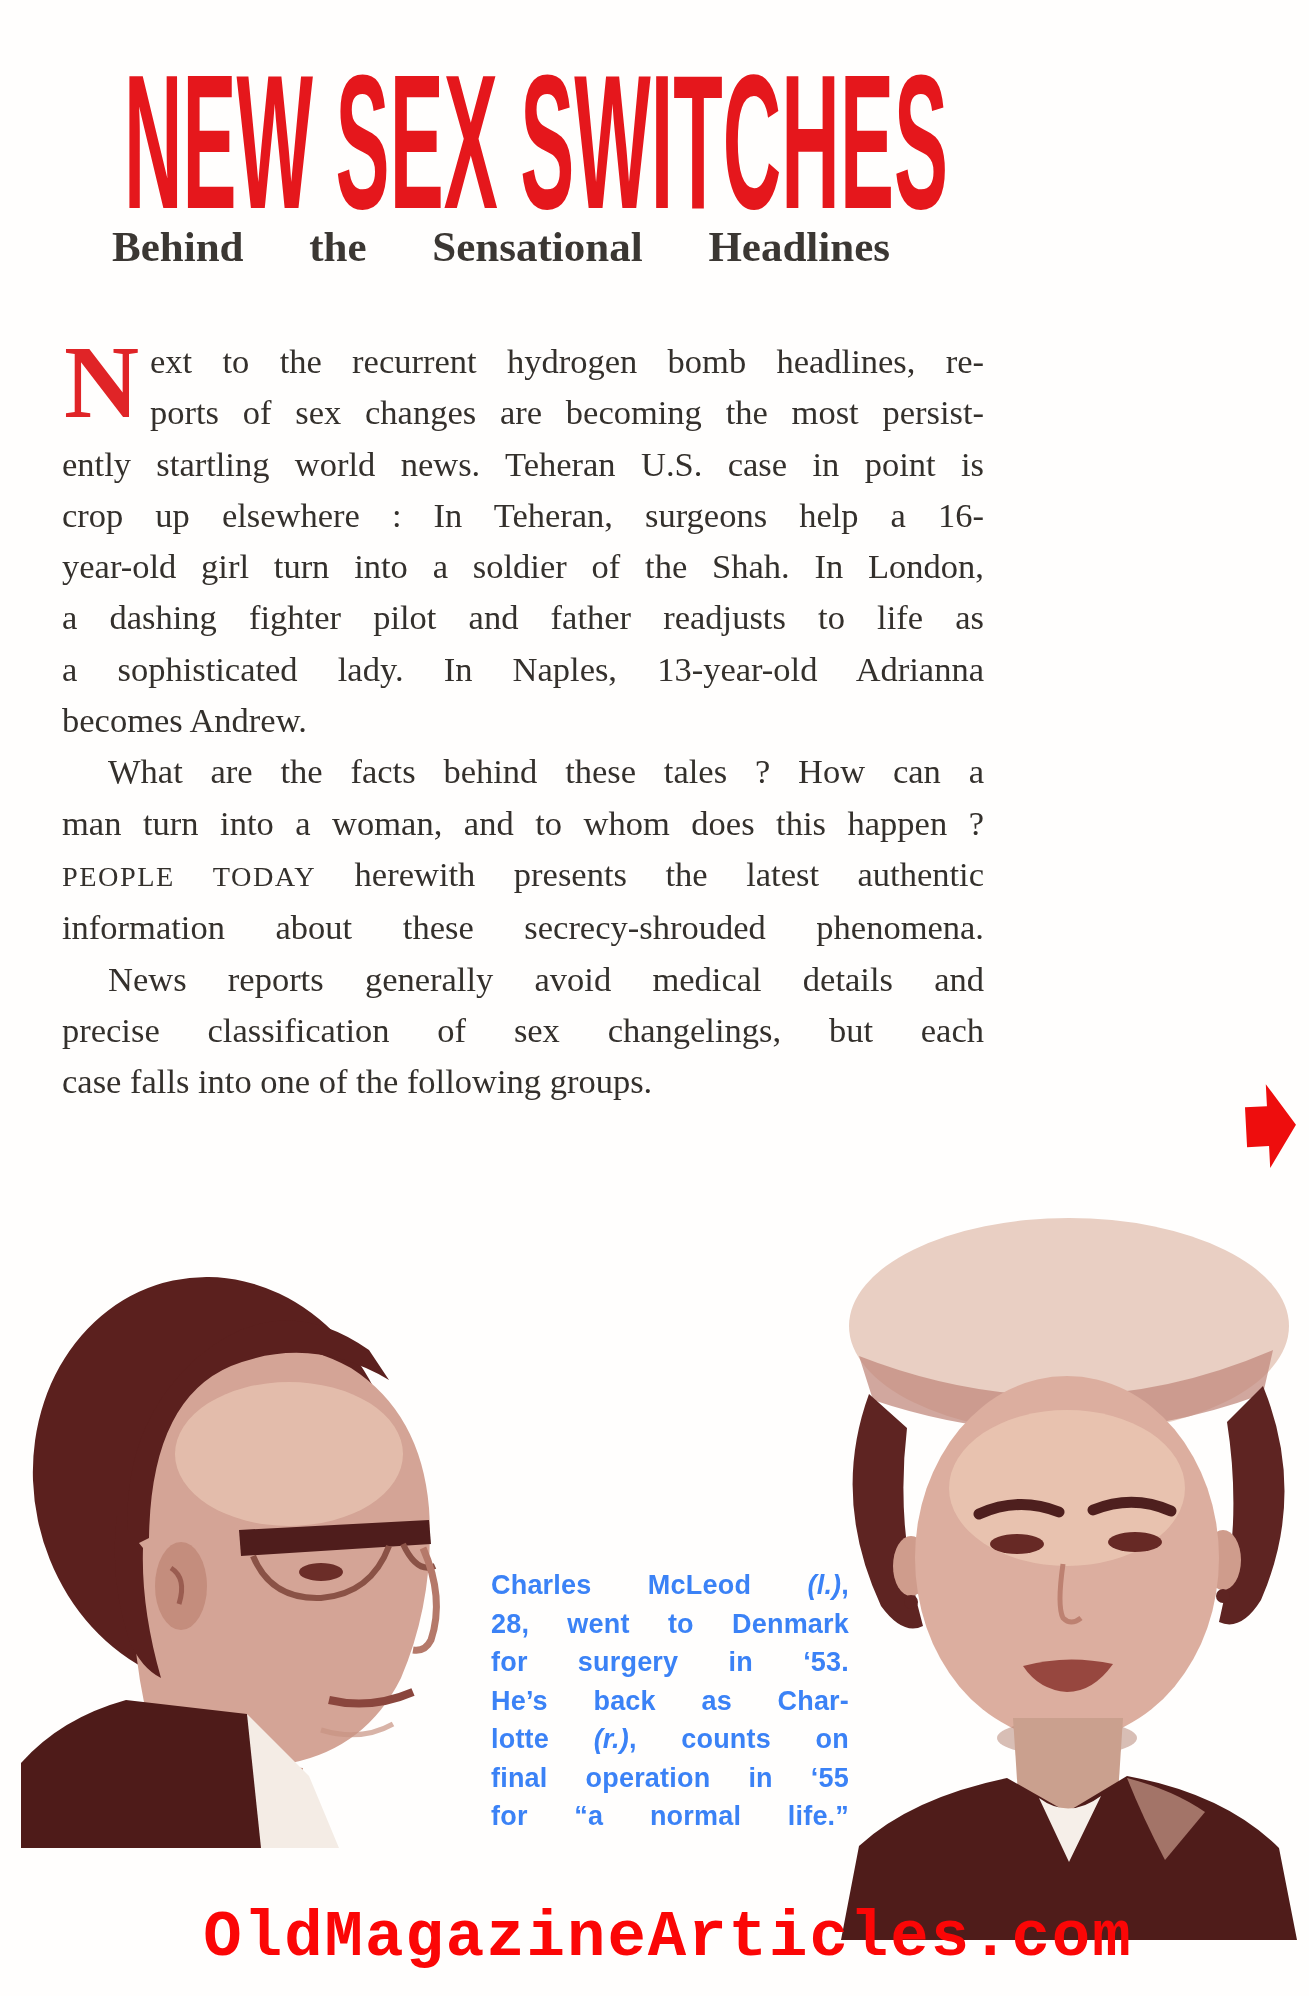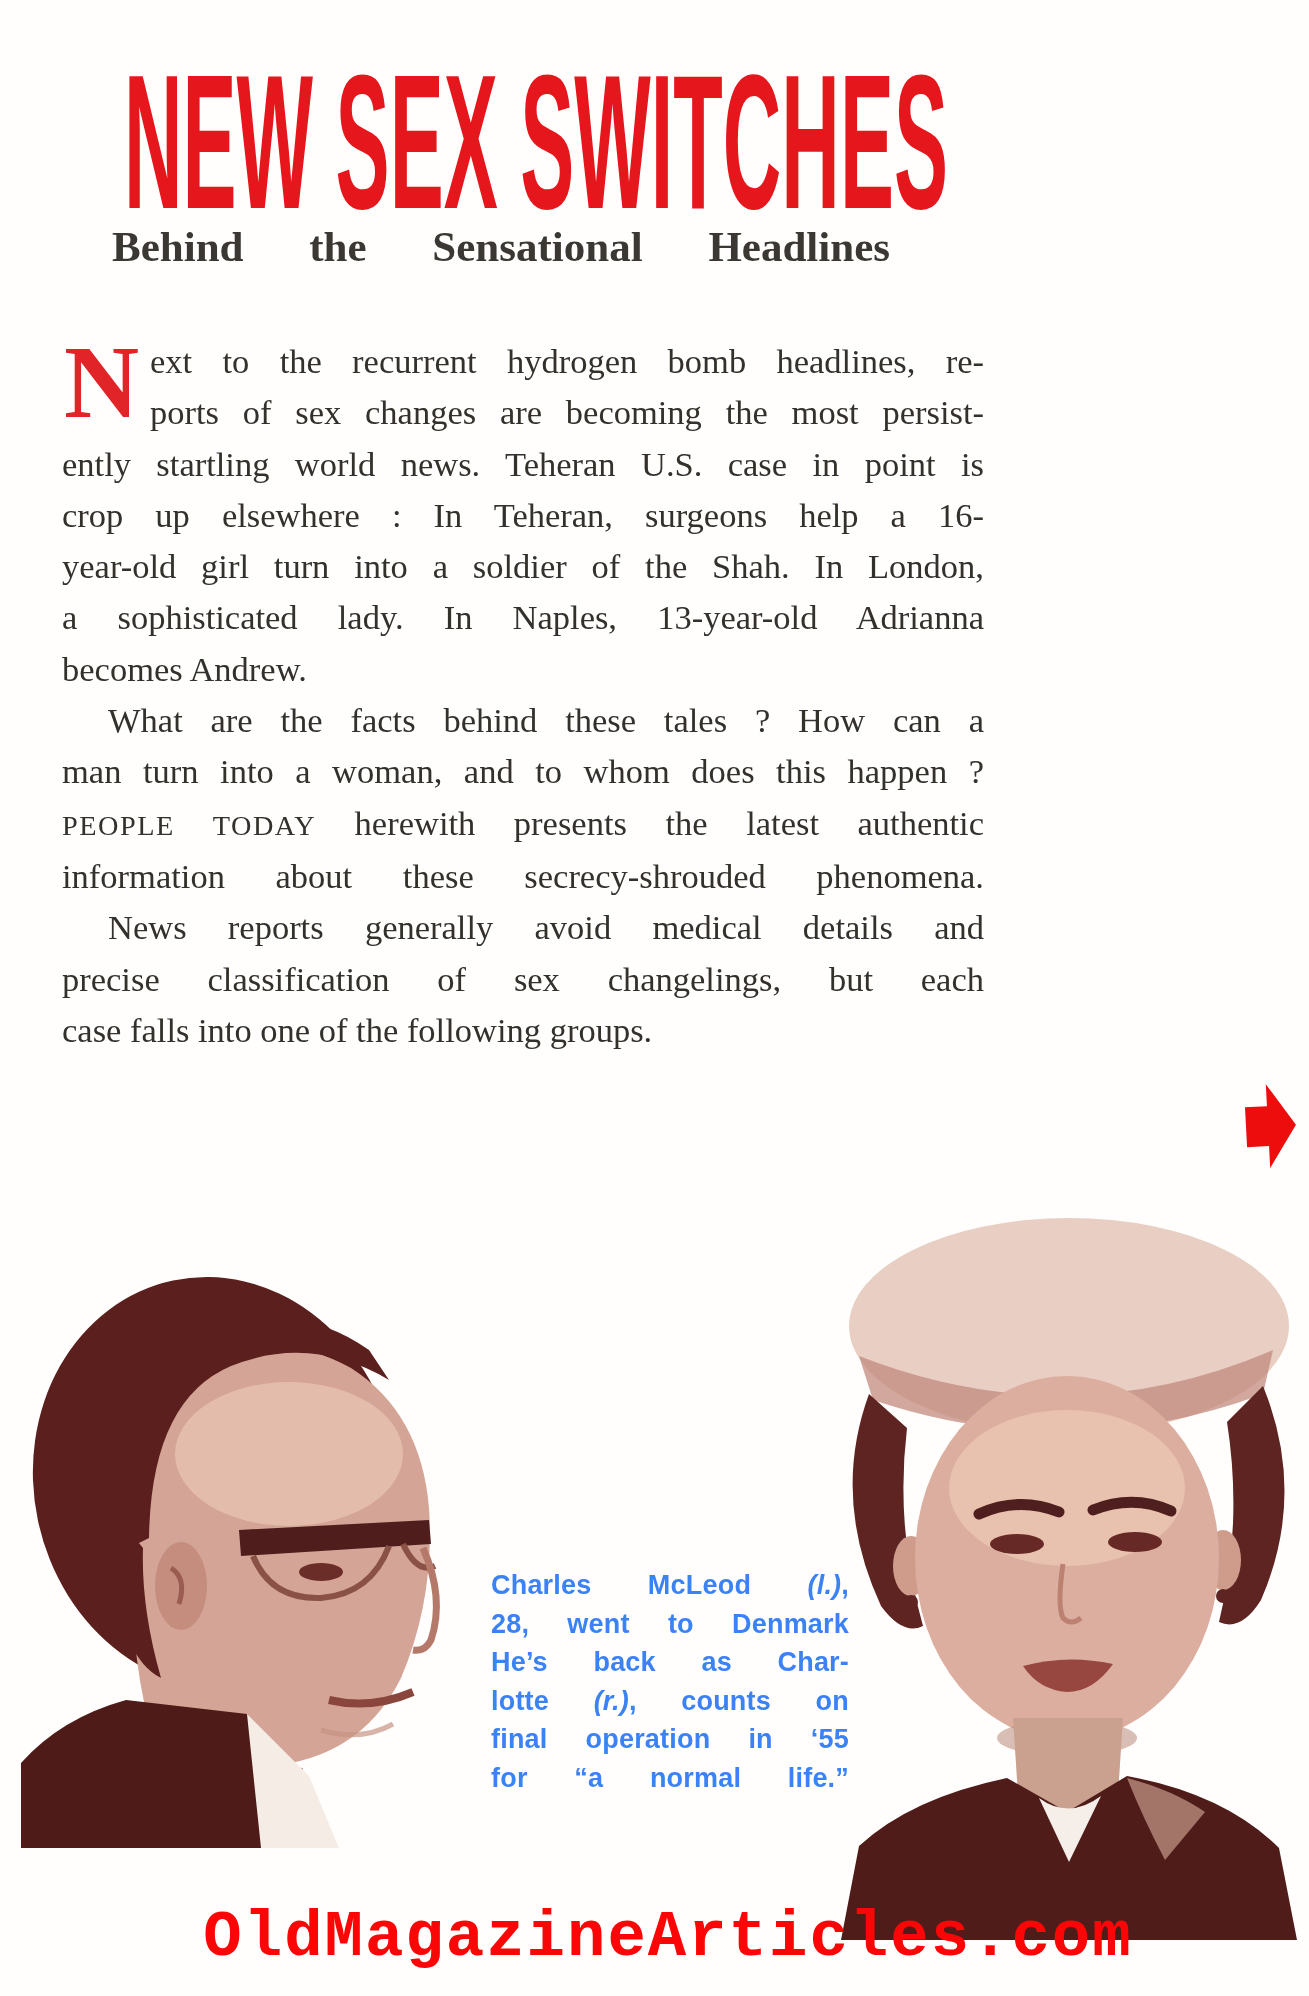--- a/index.html
+++ b/index.html
@@ -61,20 +61,21 @@
 
   <div class="bodycol">
     <div class="para">
       <span class="dropcap">N</span>
       <div>
           <div class="jline dcgap">ext to the recurrent hydrogen bomb headlines, re-</div>
           <div class="jline dcgap">ports of sex changes are becoming the most persist-</div>
           <div class="jline">ently startling world news. Teheran U.S. case in point is</div>
           <div class="jline">crop up elsewhere : In Teheran, surgeons help a 16-</div>
           <div class="jline">year-old girl turn into a soldier of the Shah. In London,</div>
+          <div class="jline">a dashing fighter pilot and father readjusts to life as</div>
           <div class="jline">a sophisticated lady. In Naples, 13-year-old Adrianna</div>
           <div class="jline lastline">becomes Andrew.</div>
         </div>
     </div>
     <div class="para">
       <div>
           <div class="jline p-indent">What are the facts behind these tales ? How can a</div>
           <div class="jline">man turn into a woman, and to whom does this happen ?</div>
           <div class="jline"><span class="sc">PEOPLE TODAY</span> herewith presents the latest authentic</div>
           <div class="jline">information about these secrecy-shrouded phenomena.</div>
@@ -110,20 +111,21 @@
     <path d="M308,452 Q350,462 392,444" stroke="#8a463d" stroke-width="8" fill="none"></path>
     <path d="M300,482 Q340,494 372,476" stroke="#c79382" stroke-width="5" fill="none" opacity="0.7"></path>
     <path d="M196,512 L282,520 L268,600 L196,584 Z" fill="#c79381"></path>
     <path d="M0,600 L0,515 Q40,470 105,452 L226,466 L268,600 Z" fill="#4e1b19"></path>
     <path d="M226,466 L288,528 L318,600 L240,600 Z" fill="#f4ece5"></path>
   </svg>
 
   <div class="caption">
       <div class="capline">Charles McLeod <i>(l.)</i>,</div>
       <div class="capline">28, went to Denmark</div>
+      <div class="capline">for surgery in ‘53.</div>
       <div class="capline">He’s back as Char-</div>
       <div class="capline">lotte <i>(r.)</i>, counts on</div>
       <div class="capline">final operation in ‘55</div>
       <div class="capline">for “a normal life.”</div>
     </div>
 
   <svg class="photo-right" width="514" height="742" viewBox="0 0 514 742">
     <ellipse cx="258" cy="128" rx="220" ry="108" fill="#e9cfc3"></ellipse>
     <path d="M48,158 Q258,240 462,152 L452,196 Q258,268 62,202 Z" fill="#c28a7e" opacity="0.75"></path>
     <path d="M58,196 Q20,300 70,408 Q92,438 112,428 Q84,330 96,230 Z" fill="#5e2422"></path>

